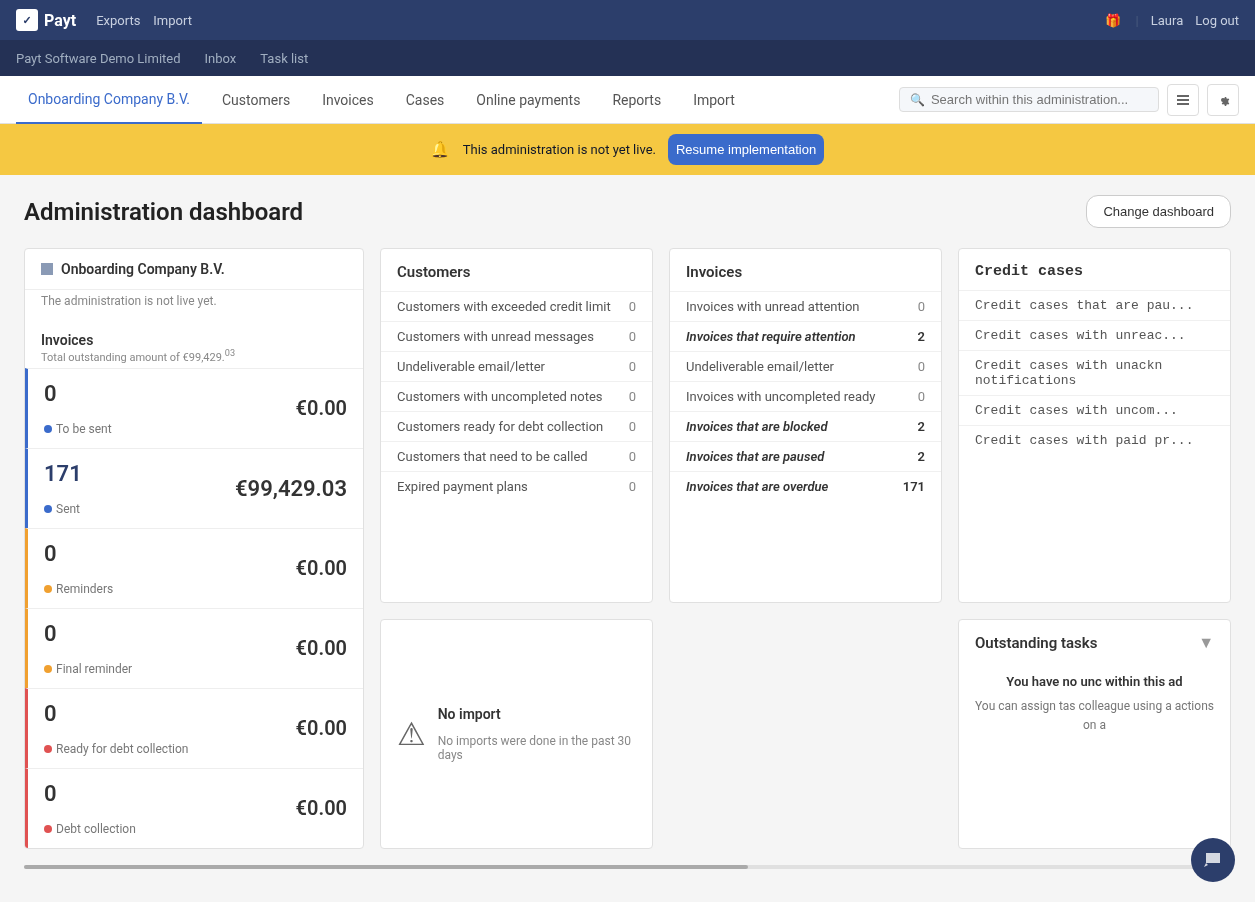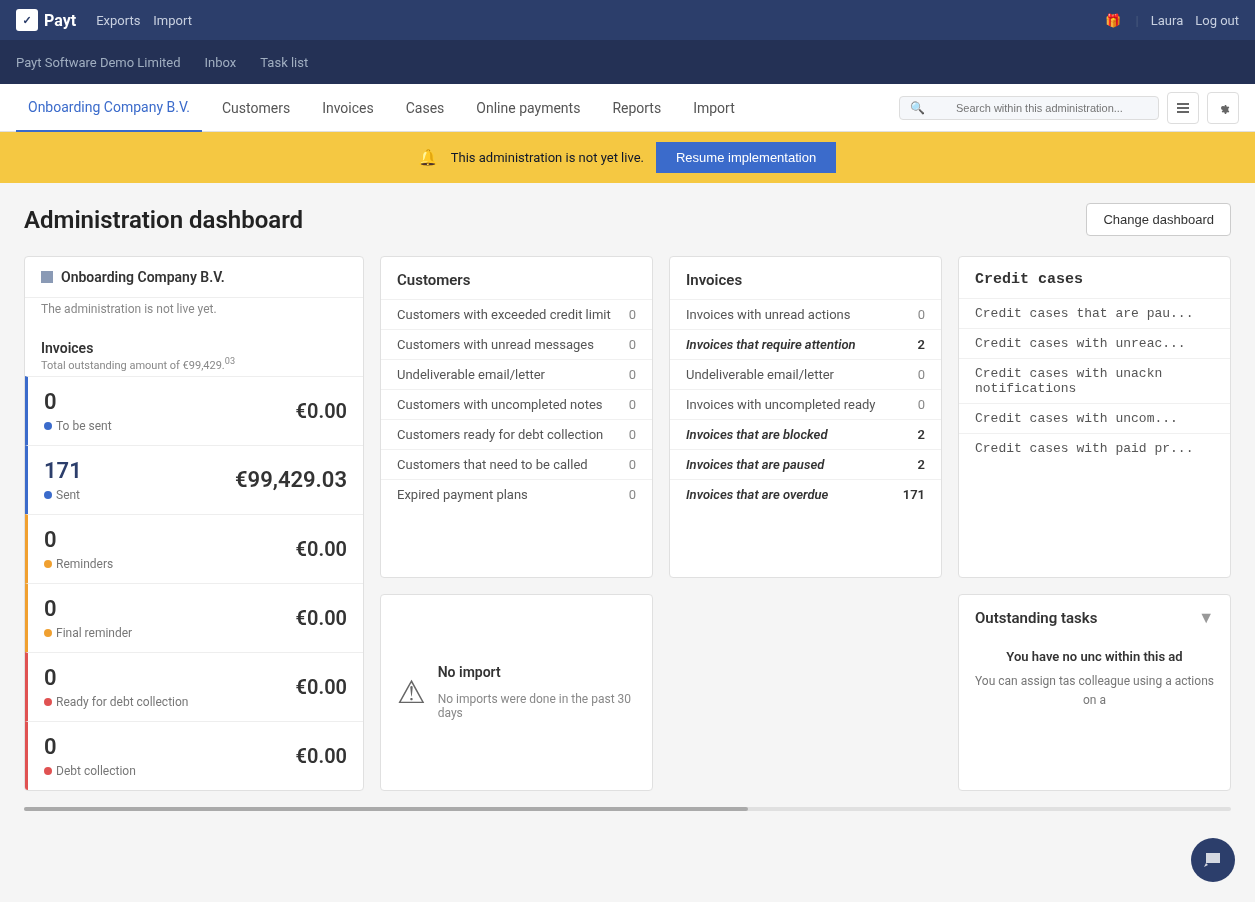--- a/index.html
+++ b/index.html
@@ -11,64 +11,64 @@
     .top-bar-brand { display: flex; align-items: center; gap: 6px; color: white; font-weight: bold; font-size: 16px; }
     .brand-icon { width: 22px; height: 22px; background: white; border-radius: 3px; display: flex; align-items: center; justify-content: center; }
     .brand-icon span { color: #2c3e6b; font-weight: 900; font-size: 11px; }
     .top-bar-nav a { color: #c8d0e0; font-size: 13px; text-decoration: none; }
     .top-bar-right { display: flex; align-items: center; gap: 12px; color: #c8d0e0; font-size: 13px; }
     .top-bar-right .separator { color: #4a5a7e; }
     .top-bar-right a { color: #c8d0e0; text-decoration: none; }
     .gift-icon { width: 20px; height: 20px; display: inline-flex; align-items: center; justify-content: center; }
 
     
-    .sub-bar { background: #243155; display: flex; align-items: center; padding: 0 16px; height: 44px; gap: 24px; }
+    .sub-bar { background: #243155; display: flex; align-items: center; padding: 0 16px; height: 36px; gap: 24px; }
     .sub-bar-item { color: #a0aec0; font-size: 13px; text-decoration: none; cursor: pointer; }
 
     
     .nav-bar { background: white; display: flex; align-items: center; padding: 0 16px; height: 48px; border-bottom: 1px solid #e0e0e0; justify-content: space-between; }
     .nav-left { display: flex; align-items: center; gap: 8px; }
     .nav-link { color: #555; font-size: 14px; text-decoration: none; padding: 0 12px; height: 48px; display: flex; align-items: center; cursor: pointer; }
     .nav-link.active { color: #3b6bcb; border-bottom: 2px solid #3b6bcb; }
     .nav-right { display: flex; align-items: center; gap: 8px; }
     .search-box { display: flex; align-items: center; background: #f5f7fa; border: 1px solid #ddd; border-radius: 4px; padding: 4px 10px; gap: 6px; width: 260px; }
-    .search-box input { border: none; background: transparent; outline: none; font-size: 11px; color: #666; width: 100%; text-align: center; }
+    .search-box input { border: none; background: transparent; outline: none; font-size: 13px; color: #666; width: 100%; }
     .search-icon-svg { color: #999; font-size: 12px; }
     .icon-btn { width: 32px; height: 32px; display: flex; align-items: center; justify-content: center; border: 1px solid #ddd; border-radius: 4px; cursor: pointer; background: white; }
 
     
     .banner { background: #f5c842; display: flex; align-items: center; justify-content: center; gap: 12px; padding: 10px; }
     .banner-text { color: #0f172a; font-size: 13px; }
-    .banner-btn { background: #3b6bcb; color: white; border: none; border-radius: 0; padding: 8px 20px; font-size: 13px; cursor: pointer; font-weight: 500; }
+    .banner-btn { background: #3b6bcb; color: white; border: none; border-radius: 8px; padding: 8px 8px; font-size: 13px; cursor: pointer; font-weight: 500; }
 
     
     .main-content { padding: 20px 24px; }
     .dashboard-header { display: flex; align-items: center; justify-content: space-between; margin-bottom: 20px; }
     .dashboard-title { font-size: 24px; font-weight: 600; color: #222; }
-    .change-dashboard-btn { background: white; border: 1px solid #ccc; border-radius: 4px; padding: 8px 16px; font-size: 13px; cursor: pointer; color: #333; }
+    .change-dashboard-btn { background: white; border: 1px solid #ccc; border-radius: 12px; padding: 8px 16px; font-size: 13px; cursor: pointer; color: #333; }
 
     
     .card { background: white; border: 1px solid #e0e0e0; border-radius: 4px; overflow: hidden; }
 
     
     .company-header { padding: 12px 16px; border-bottom: 1px solid #eee; display: flex; align-items: center; gap: 8px; }
     .company-square { width: 12px; height: 12px; background: #8a9ab5; }
     .company-name { font-size: 14px; font-weight: 600; color: #333; }
     .company-subtitle { font-size: 12px; color: #888; padding: 4px 16px 12px; }
 
     .invoices-header { padding: 12px 16px 4px; }
     .invoices-title { font-size: 14px; font-weight: 600; color: #333; }
     .invoices-subtitle { font-size: 11px; color: #888; }
 
     .invoice-rows { }
     .invoice-row { display: flex; align-items: center; justify-content: space-between; padding: 12px 16px; border-top: 1px solid #eee; }
     .invoice-row-left { display: flex; flex-direction: column; }
     .invoice-count { font-size: 22px; font-weight: 600; color: #333; }
     .invoice-count.blue { color: #2c3e6b; }
-    .invoice-label { font-size: 12px; color: #777; display: flex; align-items: center; gap: 4px; margin-top: 5px; }
+    .invoice-label { font-size: 12px; color: #777; display: flex; align-items: center; gap: 4px; margin-top: 16px; }
     .dot { width: 8px; height: 8px; border-radius: 50%; display: inline-block; }
     .dot-blue { background: #3b6bcb; }
     .dot-orange { background: #f0a030; }
     .dot-red { background: #e05252; }
     .invoice-amount { font-size: 20px; font-weight: 600; color: #333; }
     .invoice-amount.large { font-size: 22px; }
     .left-accent { border-left: 3px solid #3b6bcb; }
     .left-accent-orange { border-left: 3px solid #f0a030; }
     .left-accent-red { border-left: 3px solid #e05252; }
 
@@ -288,21 +288,21 @@
           <span class="card-row-label">Expired payment plans</span>
           <span class="card-row-value">0</span>
         </div>
       </div>
     </div>
 
     <div class="card" style="grid-column:3; grid-row:1;">
       <div class="card-title">Invoices</div>
       <div class="card-rows">
         <div class="card-row">
-          <span class="card-row-label">Invoices with unread actions</span>
+          <span class="card-row-label">Invoices with unread attention</span>
           <span class="card-row-value">0</span>
         </div>
         <div class="card-row">
           <span class="card-row-label bold">Invoices that require attention</span>
           <span class="card-row-value bold">2</span>
         </div>
         <div class="card-row">
           <span class="card-row-label">Undeliverable email/letter</span>
           <span class="card-row-value">0</span>
         </div>

